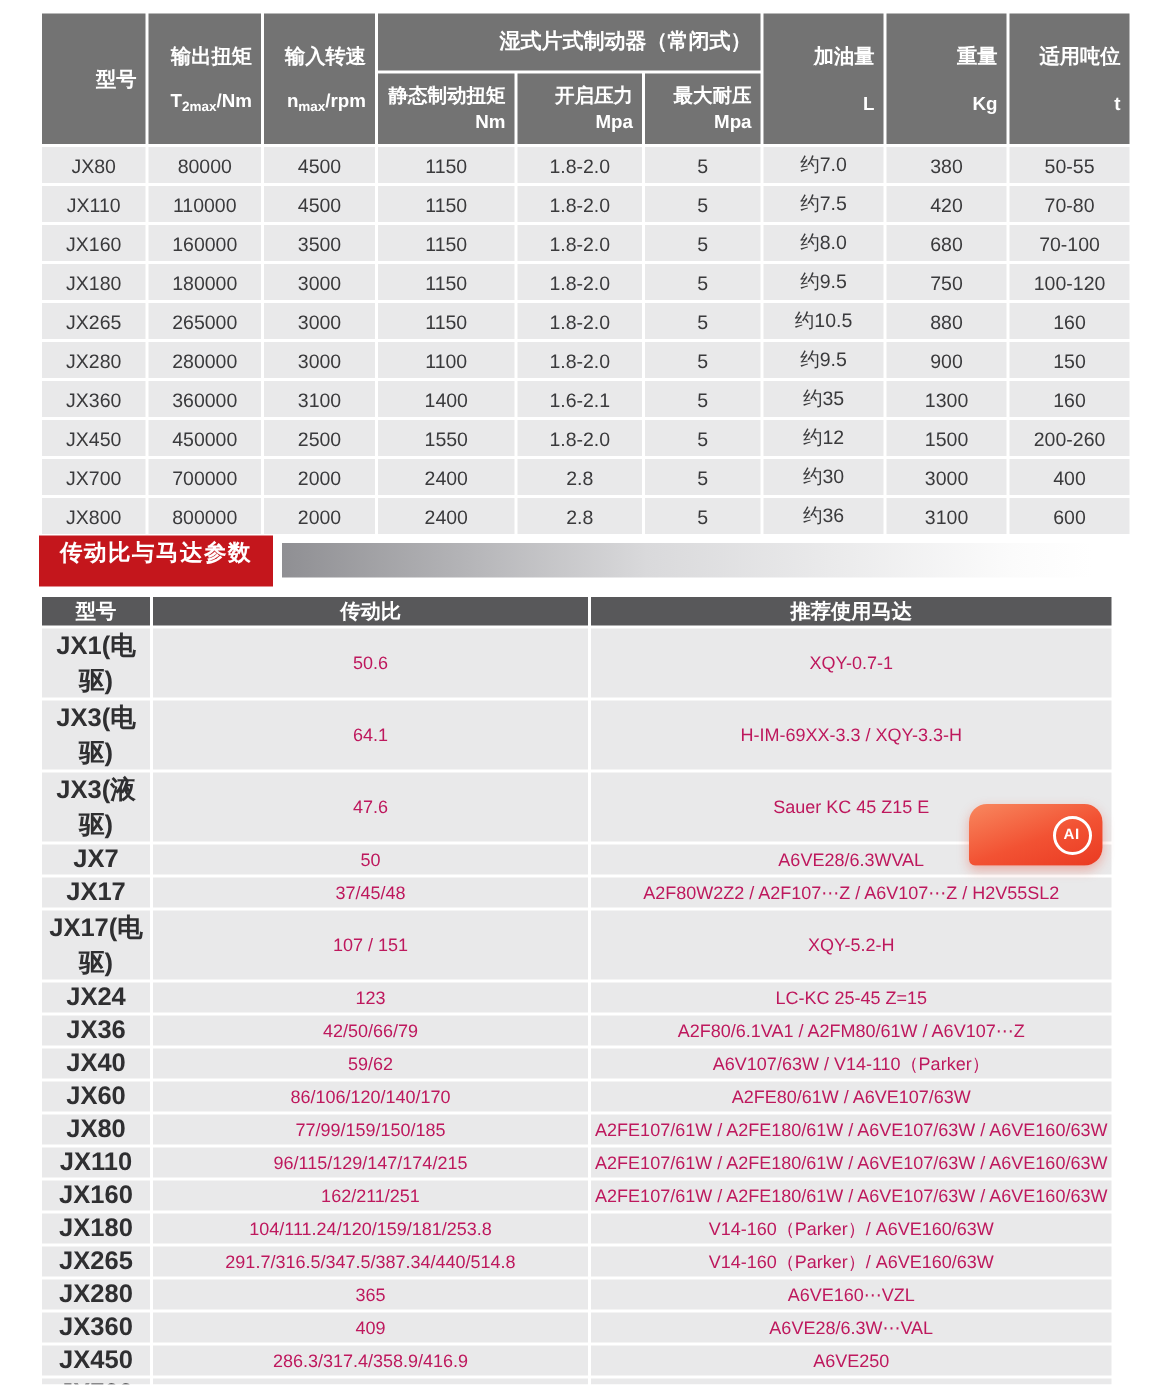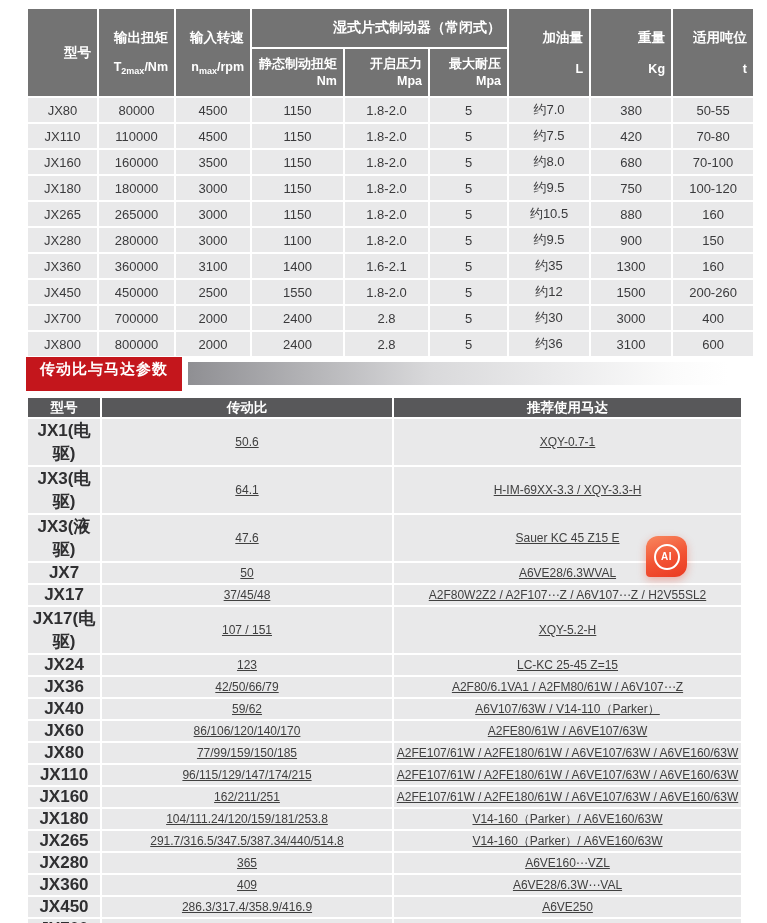--- a/index.html
+++ b/index.html
@@ -25,29 +25,29 @@
   .banner-red{background:#c4161c;color:#ffffff;font-weight:bold;font-size:15px;
               height:34px;line-height:23px;padding:0 14px;letter-spacing:1px;}
   .banner-grad{height:23px;width:540px;margin-left:6px;
                background:linear-gradient(to right,#8f8f93 0%,#d9d9db 45%,#fbfbfb 90%,#ffffff 100%);}
   
   .ratio{margin:11px 0 0 26px;width:711px;}
   .ratio th{background:#58585a;color:#ffffff;font-weight:bold;text-align:center;vertical-align:middle;
             height:19px;font-size:13.5px;padding:0;}
   .ratio td{background:#e9e9ea;text-align:center;vertical-align:middle;height:18px;padding:0;}
   .ratio td.model{font-weight:bold;color:#2f2f31;font-size:17px;}
-  .ratio td.val{color:#404040;font-size:12px;text-decoration:underline;}
+  .ratio td.val{color:#be185d;font-size:12px;}
   
   .footnote{margin:12px 0 0 30px;color:#9a9a9a;font-size:12px;line-height:16px;}
   
   .ai-badge{position:absolute;left:646px;top:536px;width:41px;height:41px;
             border-radius:12px 12px 12px 4px;
             background:linear-gradient(160deg,#f8885f 0%,#f25233 55%,#ea3a22 100%);
             box-shadow:0 3px 8px rgba(234,60,35,.35);
-            display:flex;align-items:center;justify-content:center;}
+            display:flex;align-items:center;justify-content:center;padding-left:48px;}
   .ai-badge .ring{width:22px;height:22px;border:2px solid #ffffff;border-radius:50%;
                   display:flex;align-items:center;justify-content:center;
                   color:#ffffff;font-weight:bold;font-size:10px;letter-spacing:.5px;}
 </style>
 </head>
 <body>
 
 <div class="page">
 
   <table class="spec">

